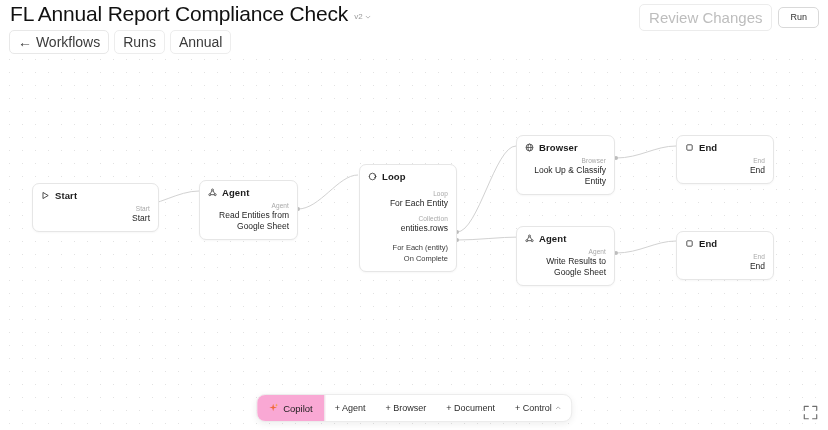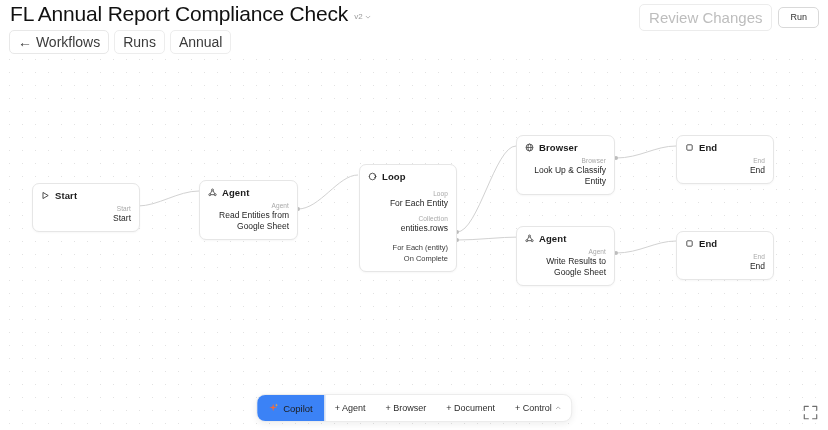--- a/index.html
+++ b/index.html
@@ -118,21 +118,21 @@
     display: flex; align-items: stretch;
     background: #ffffff;
     border: 1px solid #ececec;
     border-radius: 9px;
     box-shadow: 0 2px 7px rgba(0,0,0,0.07);
     height: 28px; overflow: hidden;
     z-index: 20;
   }
   .copilot {
     display: flex; align-items: center; gap: 5px;
-    padding: 0 11px; background: #3b82f6;
+    padding: 0 11px; background: #f9a8d4;
     border-right: 1px solid #efefef;
   }
   .copilot .ctext { font-size: 9.5px; color: #1c1c1c; font-weight: 400; }
   .tb-item {
     display: flex; align-items: center; gap: 3px;
     padding: 0 10px; font-size: 9px; color: #2c2c2c;
   }
   .tb-item .chev { font-size: 7px; color: #8a8a8a; }
 
   .fullscreen-btn {
@@ -186,21 +186,21 @@
       <path d="M457,190 C478,190 500,187 520,187" fill="none" stroke="#d2d2d2" stroke-width="1"></path>
       <circle cx="457" cy="190" r="2" fill="#bdbdbd"></circle>
 
       <path d="M616,108 C640,108 655,96 676,96" fill="none" stroke="#d2d2d2" stroke-width="1"></path>
       <circle cx="616" cy="108" r="2" fill="#bdbdbd"></circle>
 
       <path d="M616,203 C640,203 655,191 676,191" fill="none" stroke="#d2d2d2" stroke-width="1"></path>
       <circle cx="616" cy="203" r="2" fill="#bdbdbd"></circle>
     </svg>
 
-    <div class="node" style="left:32px; top:133px; width:108px;">
+    <div class="node" style="left:32px; top:133px; width:127px;">
       <div class="node-head">
         <span class="icon">
           <svg width="9" height="9" viewBox="0 0 10 10">
               <path d="M2.2 1.6 L8 5 L2.2 8.4 Z" fill="none" stroke="#2b2b2b" stroke-width="0.9" stroke-linejoin="round"></path>
             </svg>
         </span>
         <span class="ntitle">Start</span>
       </div>
       <div class="node-body">
         <div class="node-kind">Start</div>

